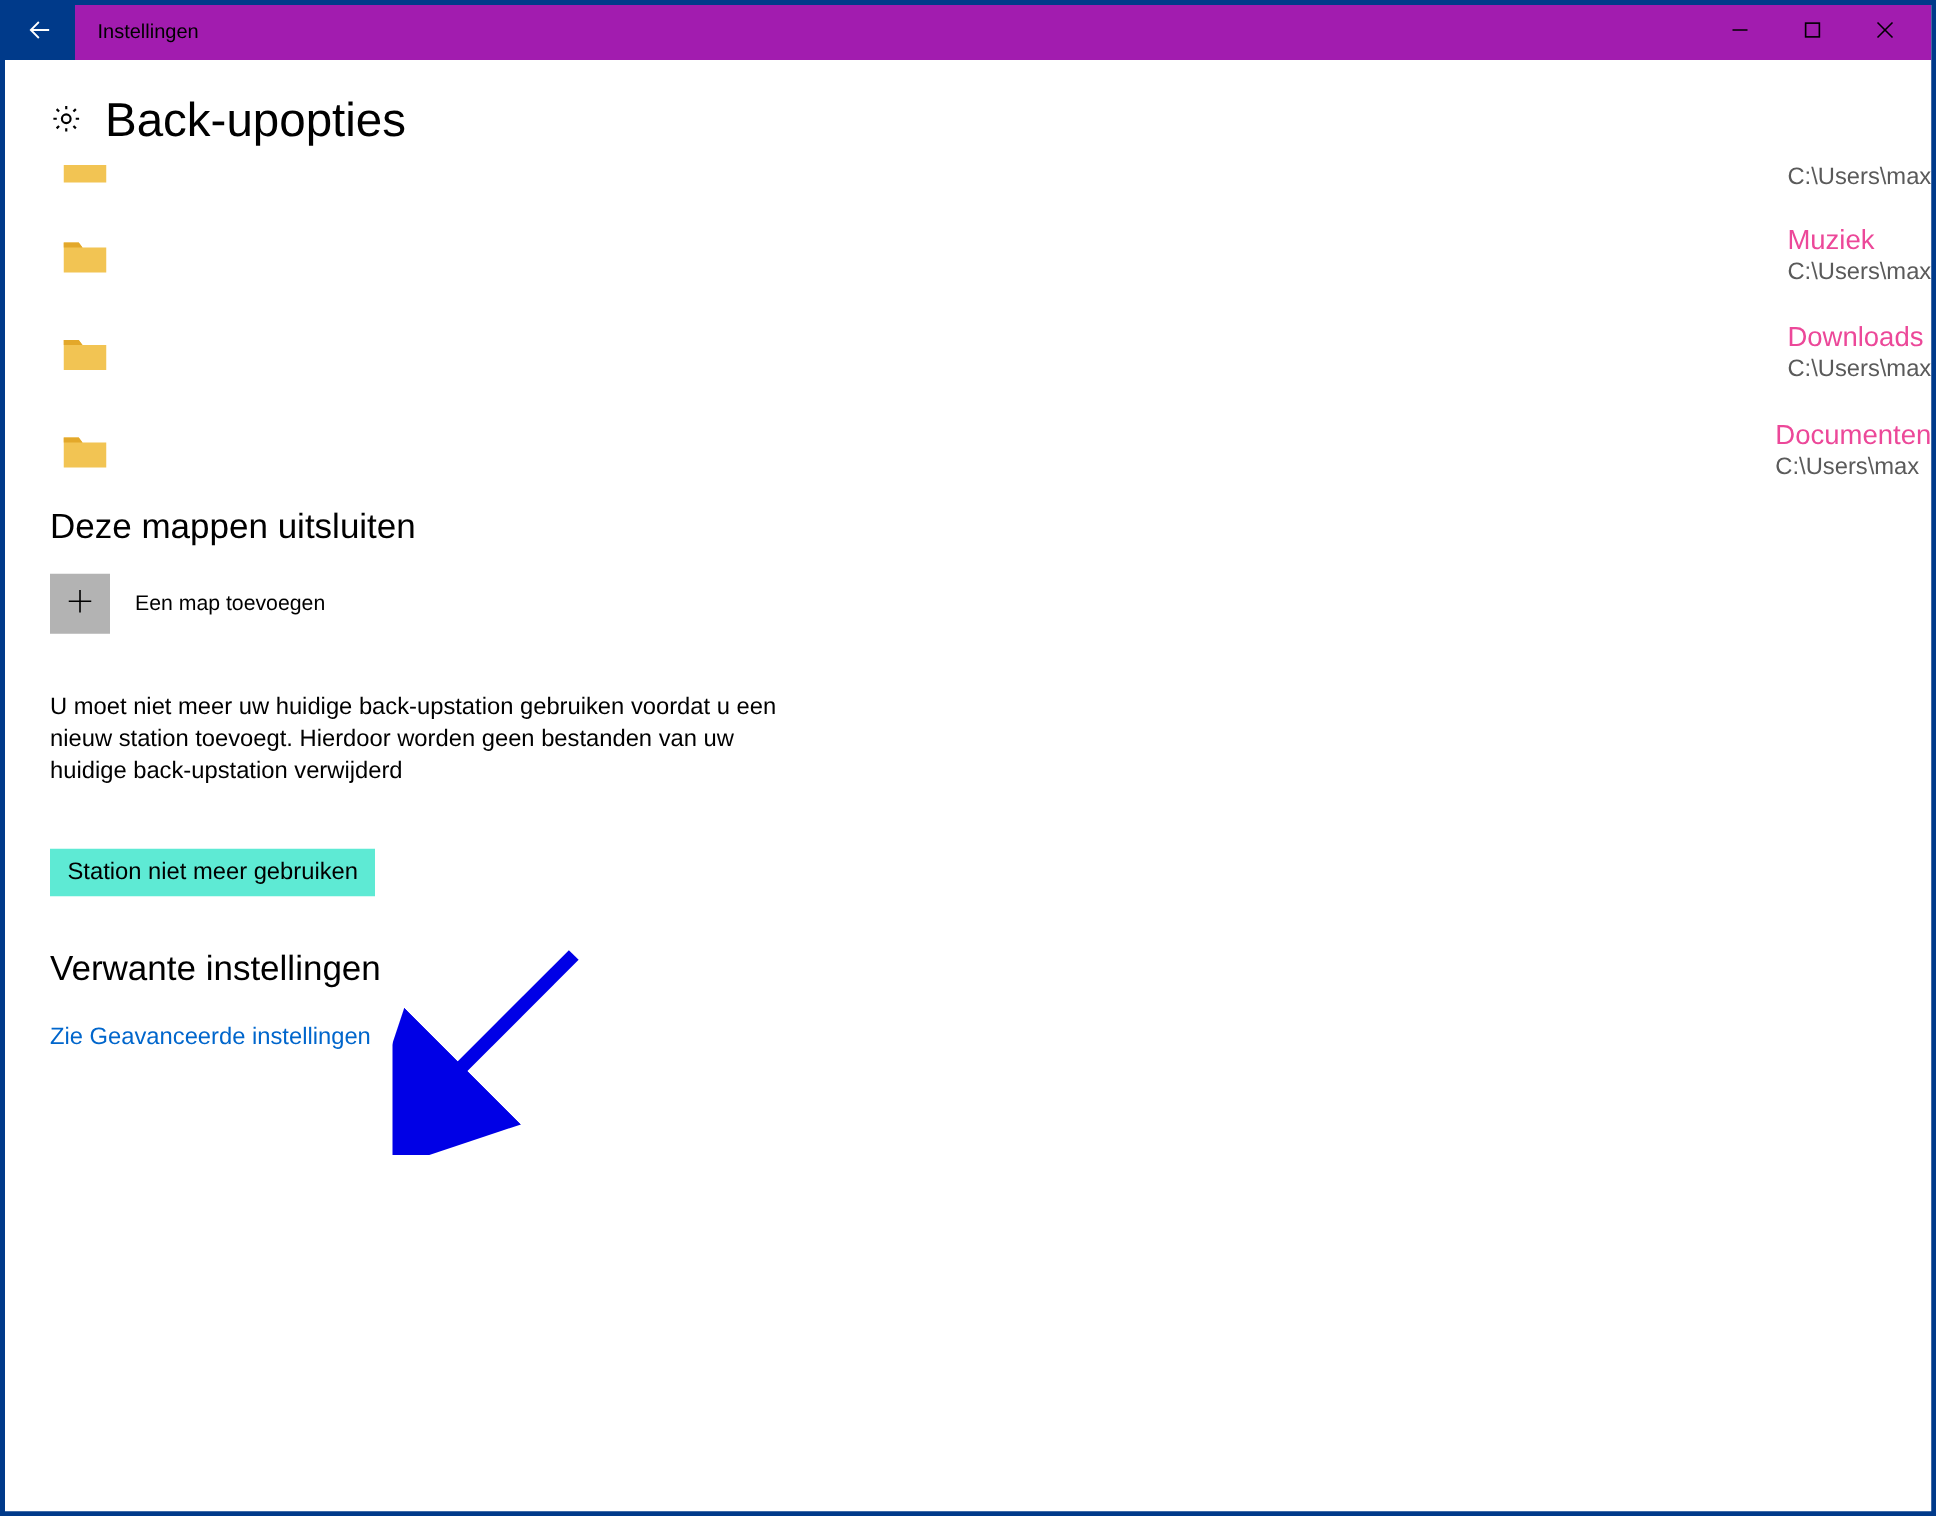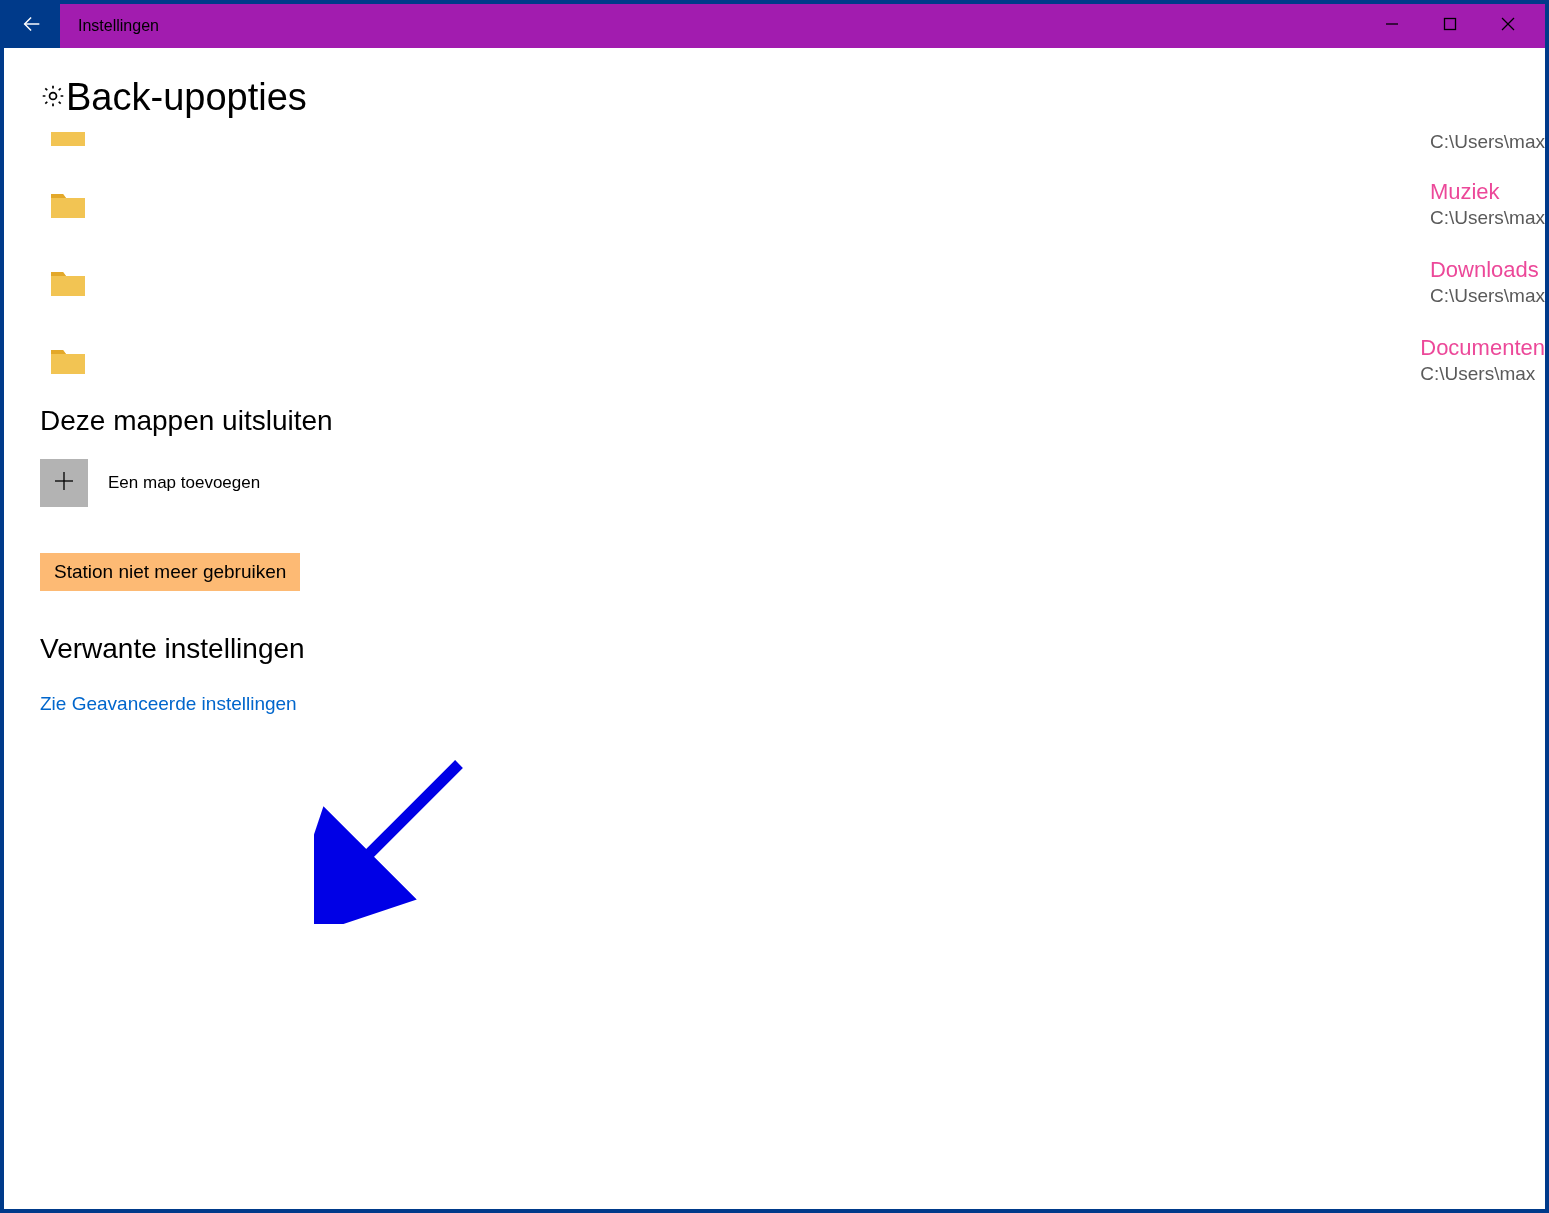--- a/index.html
+++ b/index.html
@@ -54,20 +54,21 @@
   }
   .win-btn svg { width: 14px; height: 14px; }
 
   
   .content {
     padding: 28px 0 0 36px;
   }
   .page-header {
     display: flex;
     align-items: center;
+    gap: 18px;
     margin-bottom: 12px;
   }
   .gear-icon svg { width: 26px; height: 26px; }
   .page-title {
     font-size: 38px;
     font-weight: 400;
     color: #000;
   }
 
   .folder-list {
@@ -134,27 +135,28 @@
 
   .section-desc {
     font-size: 19px;
     color: #000;
     max-width: 590px;
     line-height: 1.35;
     margin-bottom: 14px;
   }
 
   .grey-button {
-    background: #fdba74;
+    background: #5eead4;
     border: none;
     padding: 8px 14px;
     font-size: 19px;
     font-family: inherit;
     cursor: pointer;
     margin-bottom: 42px;
+    margin-top: 35px;
   }
 
   .link-list {
     display: flex;
     flex-direction: row;
     gap: 22px;
     margin-top: 28px;
   }
   .blue-link {
     color: #0066cc;
@@ -286,20 +288,21 @@
         <svg viewBox="0 0 22 22" stroke="#000" stroke-width="1.3">
             <line x1="11" y1="2" x2="11" y2="20"></line>
             <line x1="2" y1="11" x2="20" y2="11"></line>
           </svg>
       </span>
     </div>
     <span class="add-label">Een map toevoegen</span>
   </div>
 
   
+  <p class="section-desc">U moet niet meer uw huidige back-upstation gebruiken voordat u een nieuw station toevoegt. Hierdoor worden geen bestanden van uw huidige back-upstation verwijderd</p>
   <button class="grey-button">Station niet meer gebruiken</button>
 
   
   <h2 class="section-heading">Verwante instellingen</h2>
   <div class="link-list">
     <a class="blue-link">Zie Geavanceerde instellingen</a>
   </div>
 
 </div>
 

